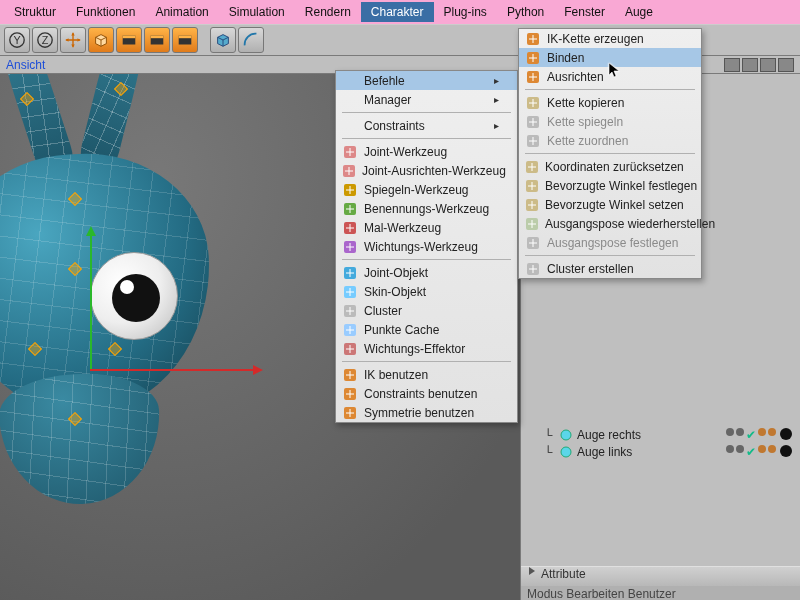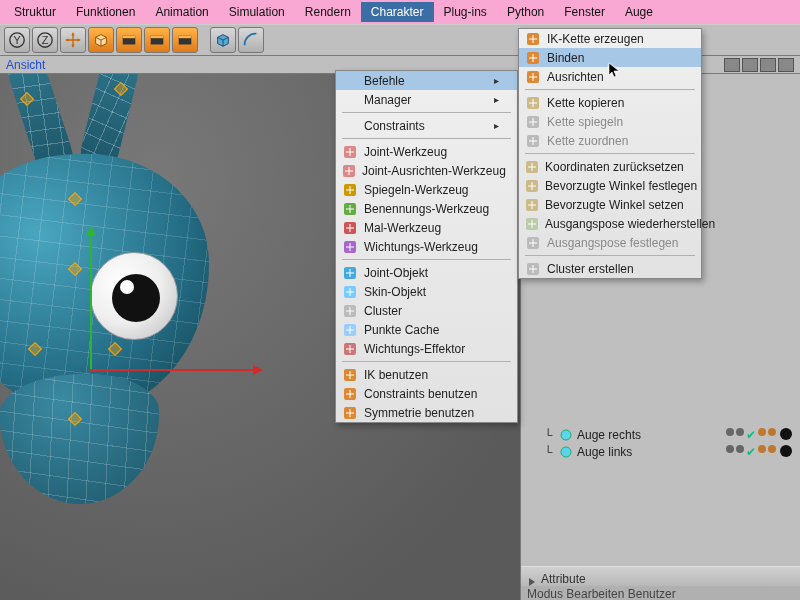--- a/index.html
+++ b/index.html
@@ -36,21 +36,21 @@
   .charbody .chin:before{content:"";position:absolute;inset:0;border-radius:inherit;background:repeating-linear-gradient(10deg,transparent 0 18px,rgba(255,255,255,0.18) 18px 19px),repeating-linear-gradient(95deg,transparent 0 18px,rgba(255,255,255,0.18) 18px 19px);}
   .charbody .joint { position:absolute; width:10px; height:10px; border:1px solid #ffa500; background:rgba(255,165,0,0.4); transform:rotate(45deg);}
   .rightpanel { width:280px; background:#bfbfbf; border-left:1px solid #7a7a7a; display:flex; flex-direction:column;}
   .tree { flex:1; padding:4px 2px; overflow:hidden;}
   .tree-row { display:flex; align-items:center; height:17px; padding-left:18px; color:#222; gap:4px;}
   .tree-row .ticon{ width:14px; height:12px; display:inline-flex; align-items:center; justify-content:center;}
   .tree-row .dots { margin-left:auto; display:flex; gap:2px; padding-right:6px;}
   .tree-row .dot { width:8px; height:8px; border-radius:50%; background:#666;}
   .tree-row .bdot { width:12px; height:12px; border-radius:50%; background:#111; margin-left:2px;}
   .tree-row .obdot { width:8px; height:8px; border-radius:50%; background:#c07830;}
-  .attr-header { height:20px; background:linear-gradient(#d0d0d0,#b8b8b8); border-top:1px solid #e0e0e0; display:flex; align-items:flex-end; padding:0 8px; gap:6px; color:#333;}
+  .attr-header { height:20px; background:linear-gradient(#d0d0d0,#b8b8b8); border-top:1px solid #e0e0e0; display:flex; align-items:flex-start; padding:0 8px; gap:6px; color:#333;}
   .attr-header .tri { width:0;height:0;border-top:4px solid transparent;border-bottom:4px solid transparent;border-left:6px solid #555;}
   .bottombar { height:16px; background:#b0b0b0; color:#444; font-size:11px; padding:0 6px; display:flex; align-items:center; gap:6px;}
   .cursor { position:absolute; left:608px; top:62px; z-index:50; pointer-events:none;}
   .cursor svg{width:16px;height:16px;filter:drop-shadow(0 0 1px #fff);}
   
   .menu { position:absolute; background:linear-gradient(#efefef,#e2e2e2); border:1px solid #888; box-shadow:2px 3px 6px rgba(0,0,0,0.3); z-index:30; }
   .menu .row { display:flex; align-items:center; height:19px; padding:0 18px 0 6px; color:#222; gap:6px; white-space:nowrap;}
   .menu .row.disabled { color:#8a8a8a; }
   .menu .row.highlight { background:#a6c7e6; }
   .menu .row.sub:after { content:"▸"; margin-left:auto; font-size:10px; color:#333; padding-left:20px;}

